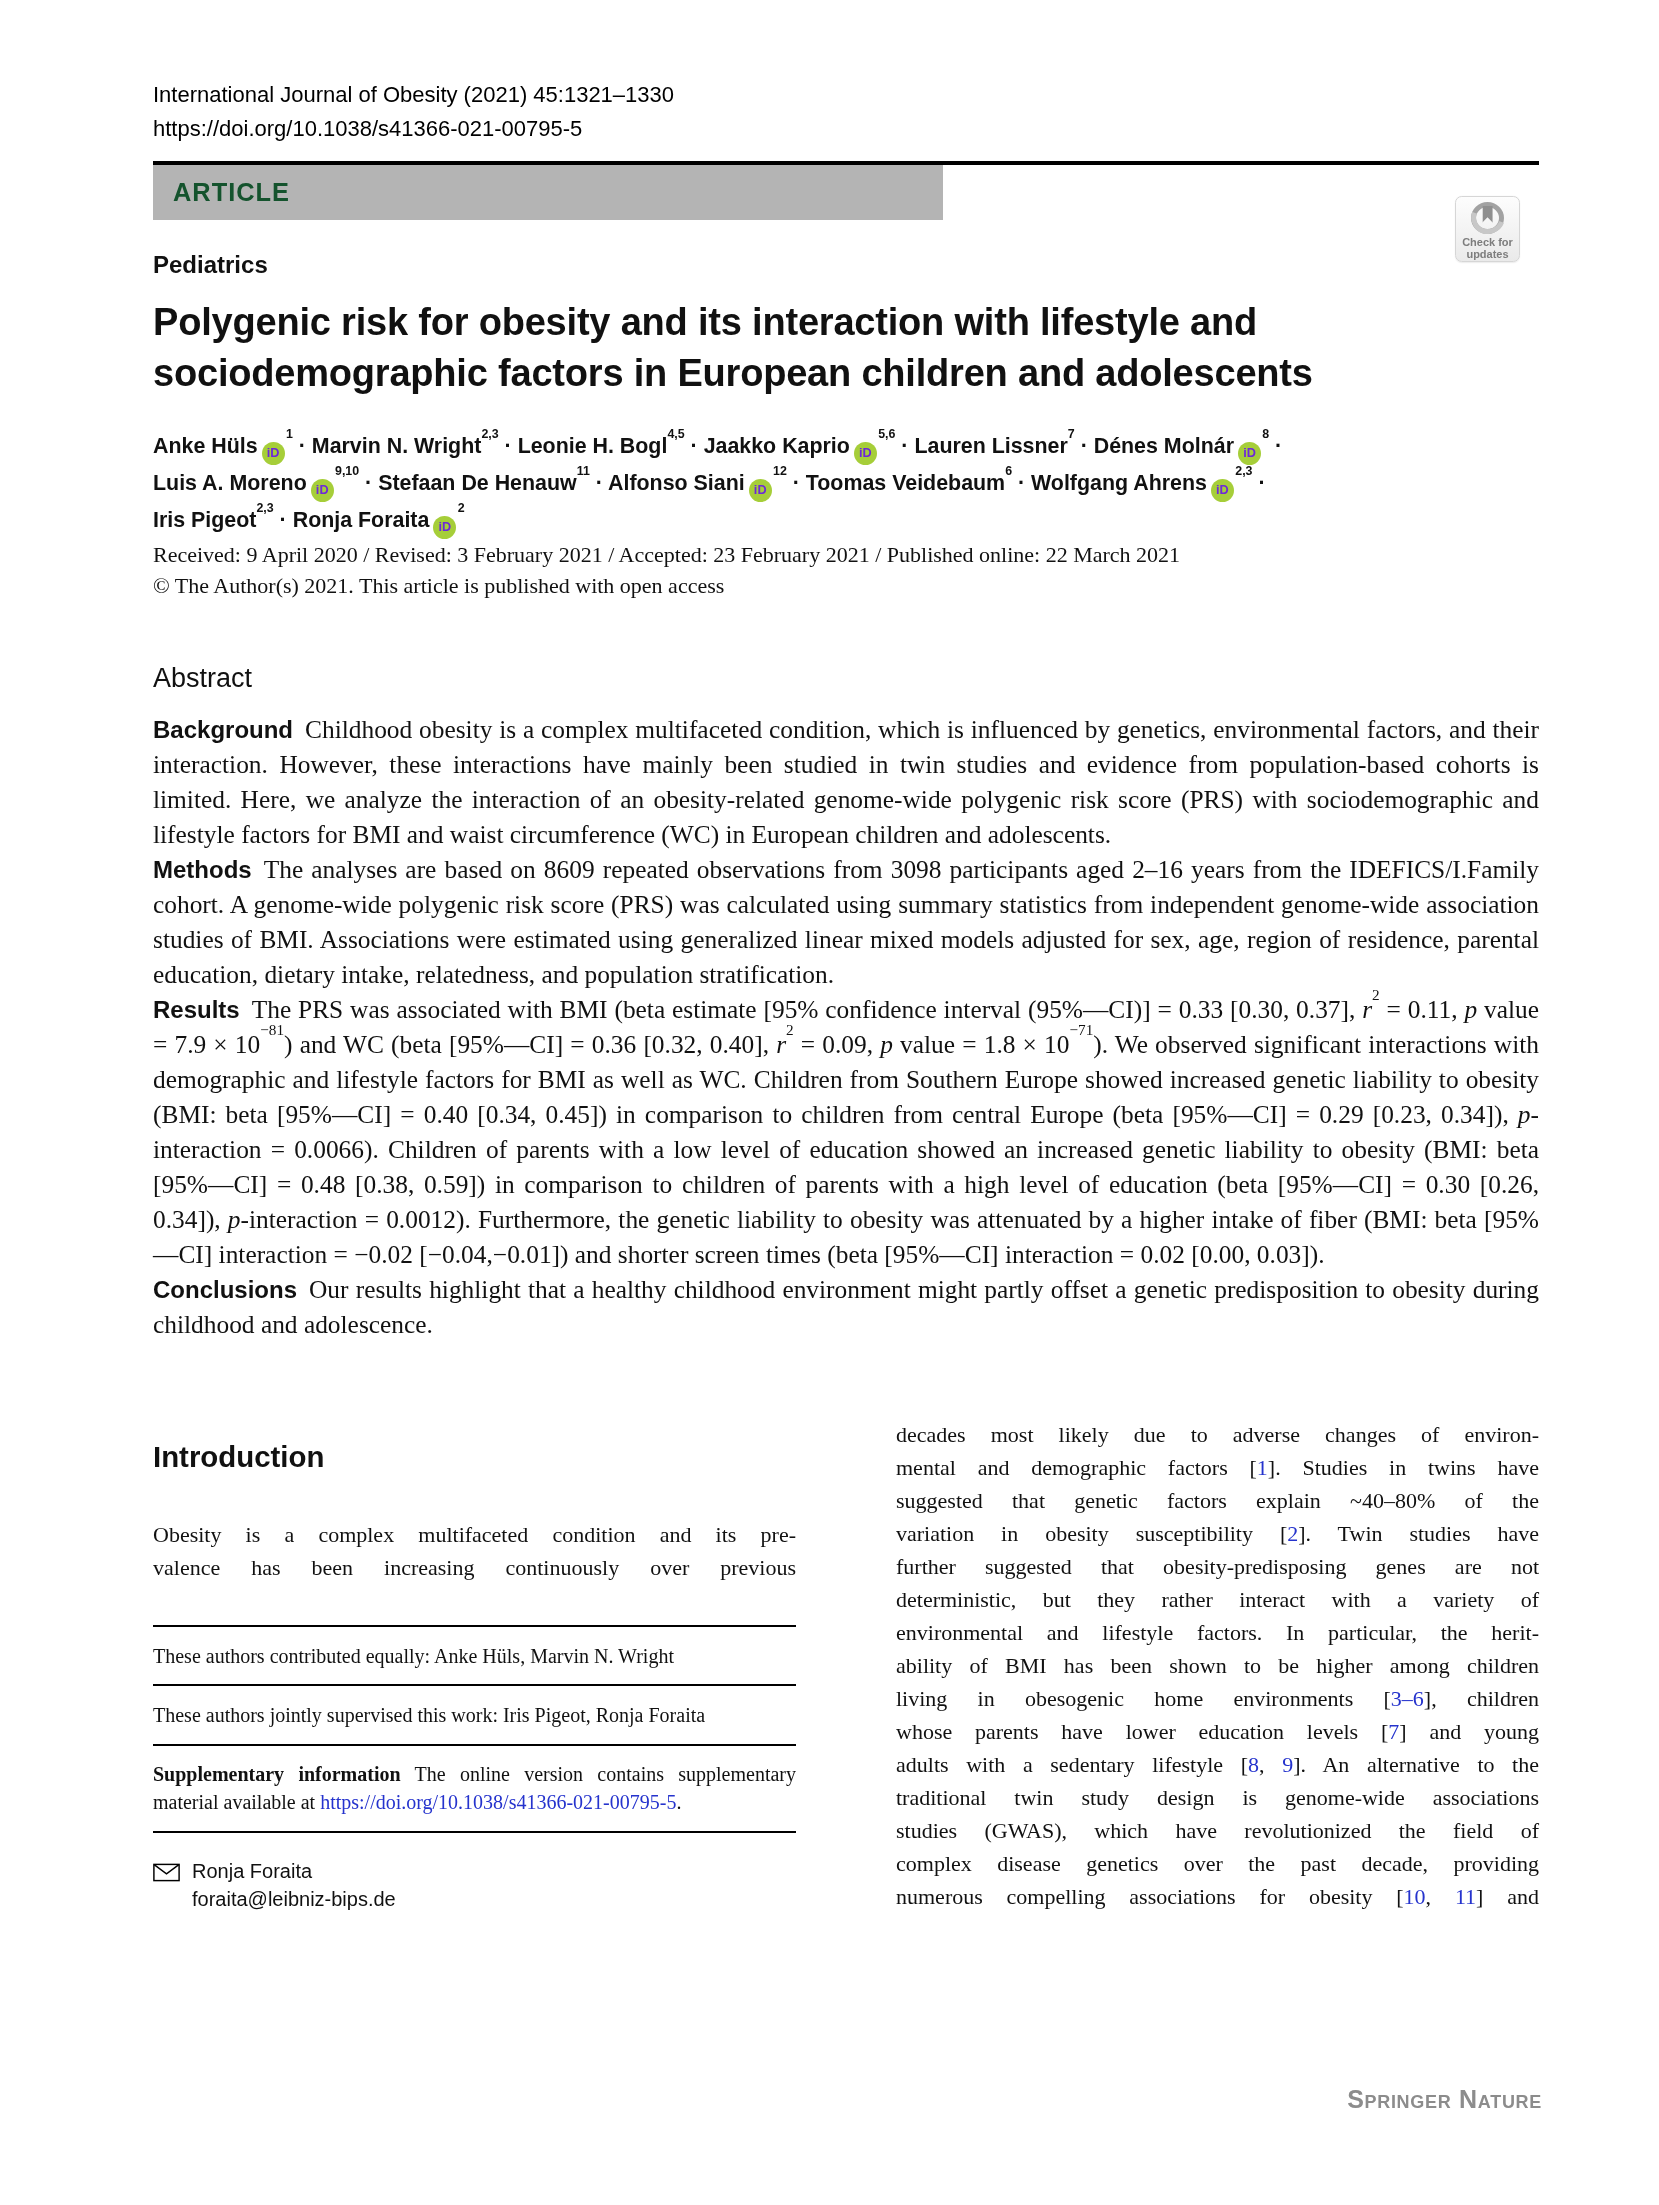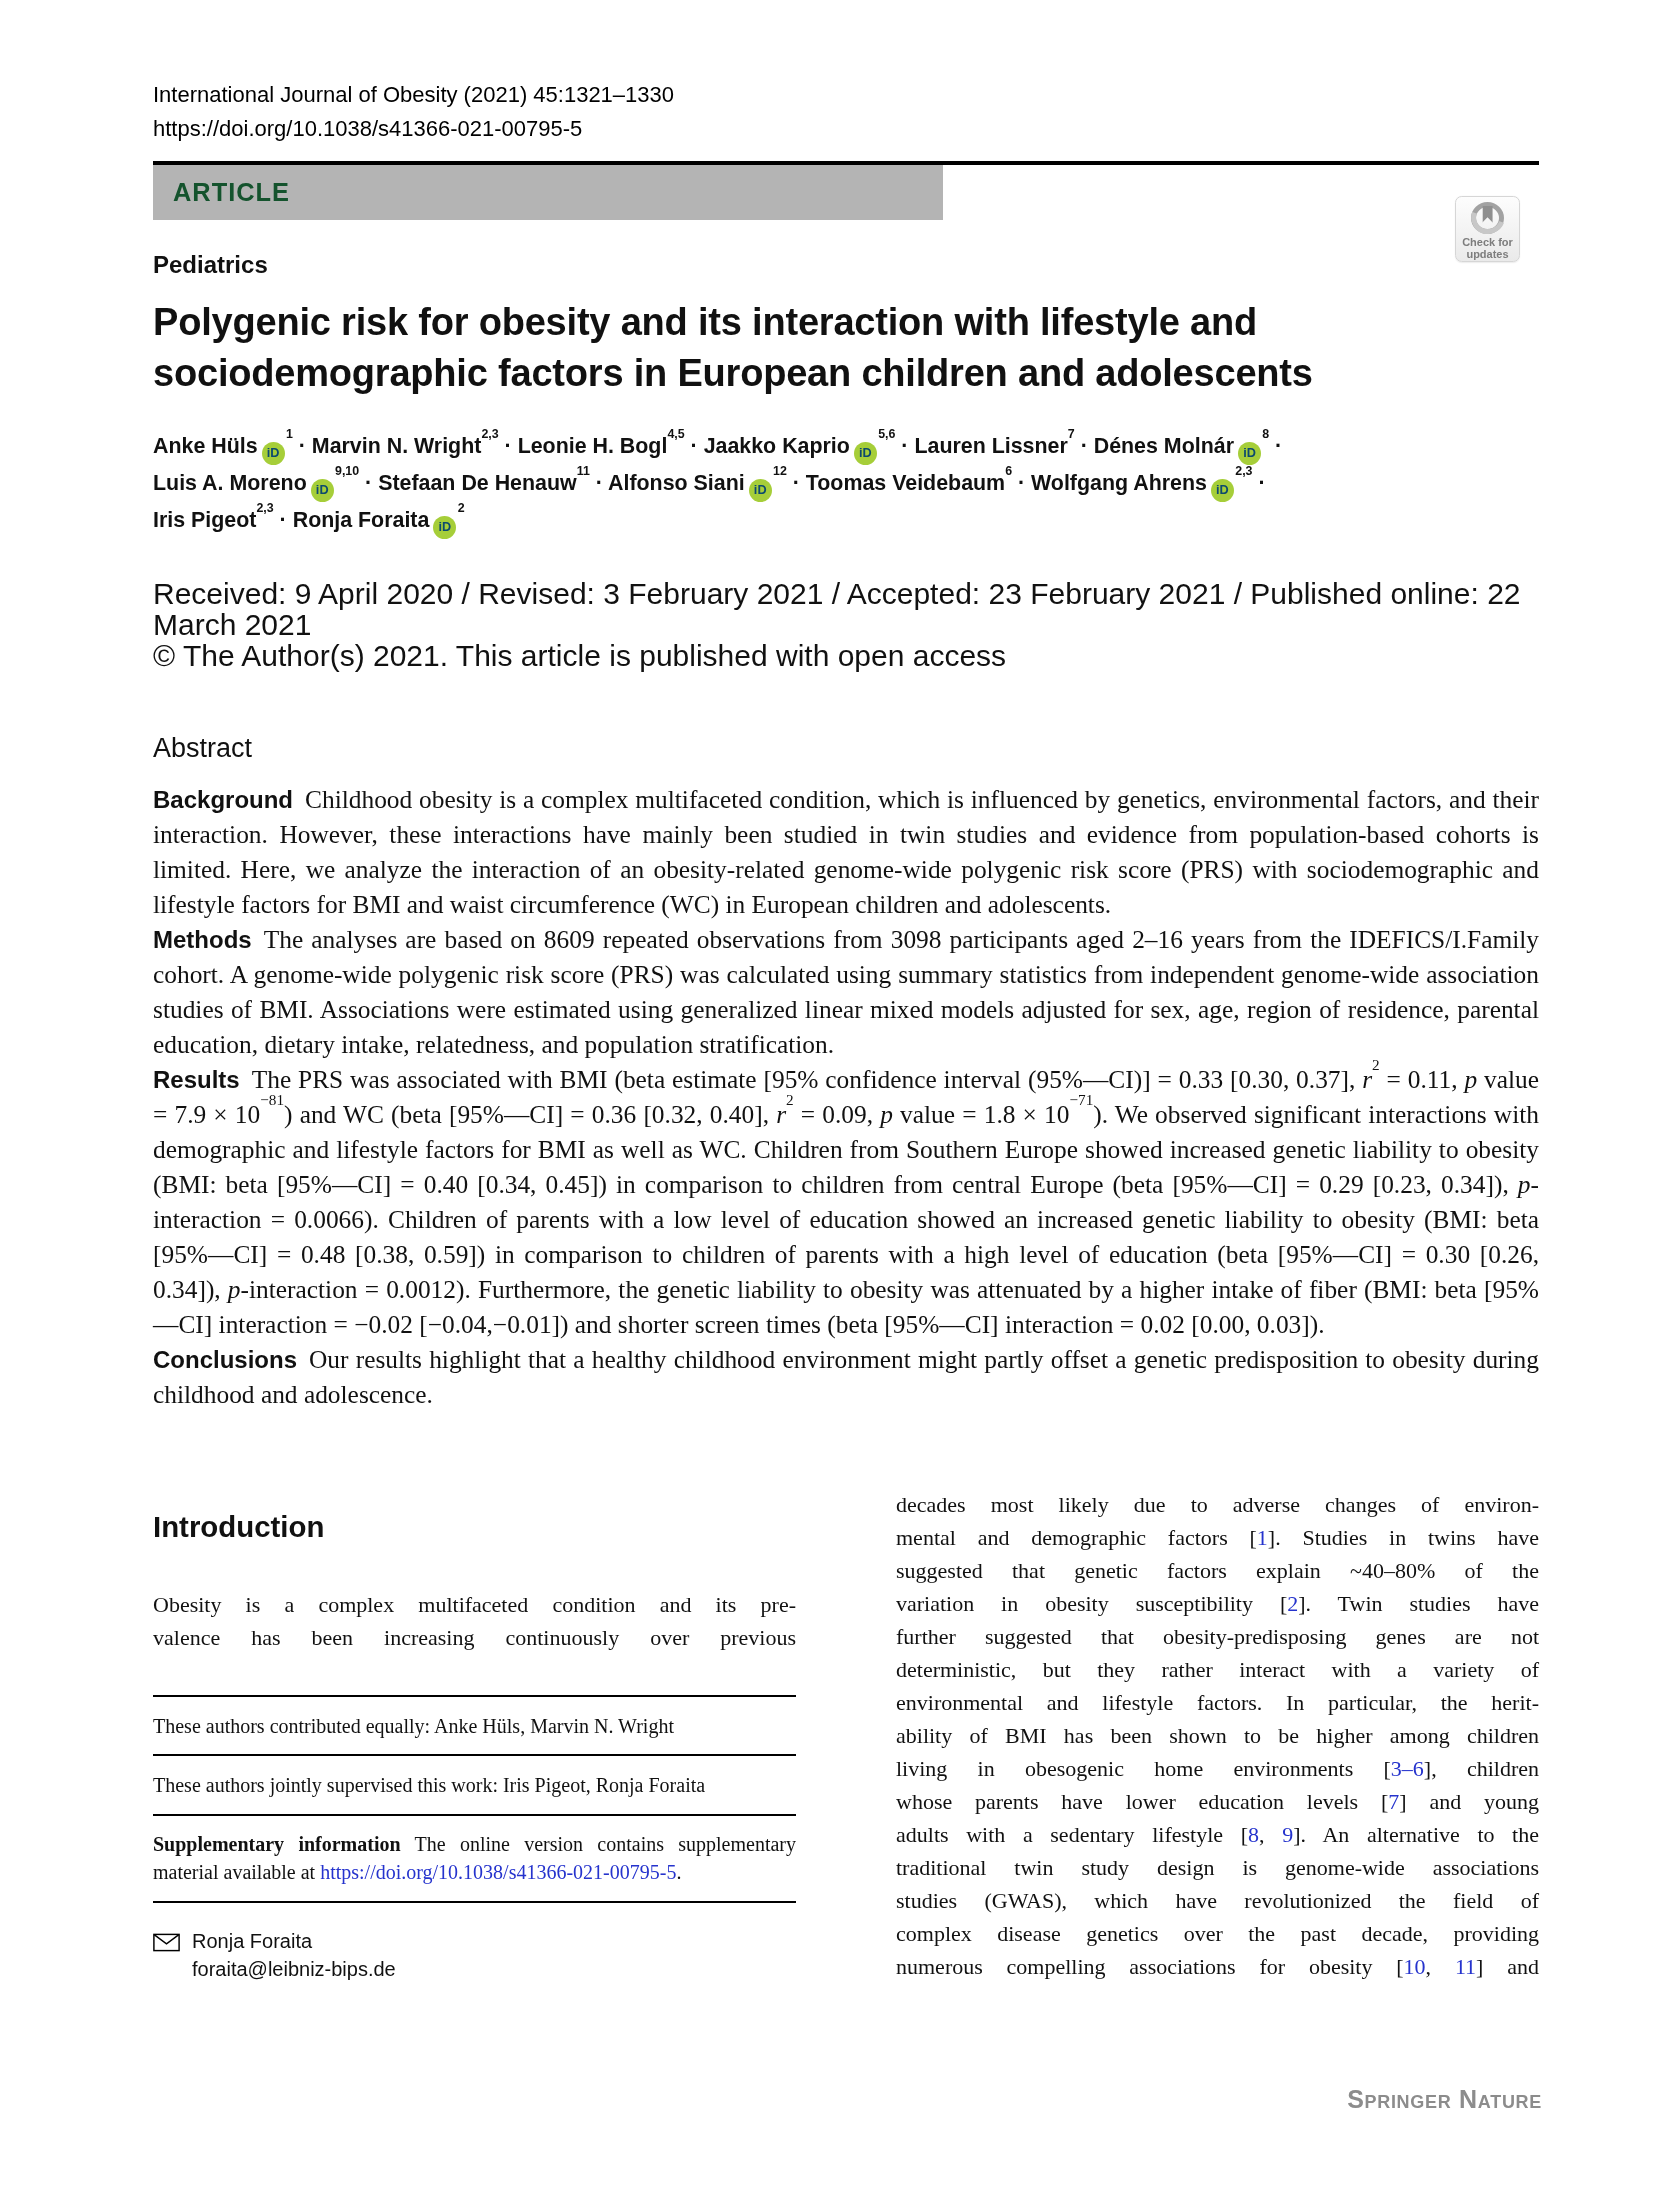--- a/index.html
+++ b/index.html
@@ -8,23 +8,23 @@
   .content{padding:78px 137px 0 137px;}
   .journal-line,.doi-line{font-size:22px;line-height:34px;color:#000;}
   .banner-row{margin-top:15.4px;border-top:4.7px solid #000;}
   .banner-label{width:790px;height:55px;line-height:55px;background:#b4b4b4;color:#14532d;
         font-size:25.4px;font-weight:700;letter-spacing:1px;padding-left:20px;box-sizing:border-box;}
   .subject{margin-top:31px;font-size:24px;font-weight:700;}
   .title{margin:17.4px 0 0 0;font-size:38px;line-height:51px;font-weight:700;letter-spacing:-0.2px;}
   .authors{margin-top:29.4px;font-size:21.4px;line-height:37px;font-weight:700;}
   .authors sup{font-size:58%;position:relative;top:-0.55em;line-height:0;}
   .orcid-icon{display:inline-block;width:23px;height:23px;border-radius:50%;background:#a6ce39;
-        color:#0c4a6e;font-size:12.7px;font-weight:700;text-align:center;line-height:23px;
+        color:#6d28d9;font-size:12.7px;font-weight:700;text-align:center;line-height:23px;
         vertical-align:-4px;margin:0 1.3px 0 4px;letter-spacing:0;}
-  .meta{margin-top:39px;font-size:30px;line-height:31px;}
+  .meta{font-size:22px;line-height:31px;font-family:Liberation Serif, serif;}
   .abstract{margin-top:62px;}
   .abstract h2{font-size:27px;font-weight:400;margin:0 0 17.4px 0;font-family:"Liberation Sans",sans-serif;}
   .abs-para{font-family:"Liberation Serif",serif;font-size:25.4px;line-height:35px;
         text-align:justify;margin:0;}
   .abs-label{font-family:"Liberation Sans",sans-serif;font-weight:700;font-size:24px;margin-right:12px;}
   .abs-para i{font-style:italic;}
   .abs-para sup{font-size:60%;position:relative;top:-0.5em;line-height:0;}
   .columns{display:flex;gap:100px;margin-top:71px;align-items:flex-end;}
   .col{width:643px;box-sizing:border-box;}
   .col-left h2{font-size:29.4px;font-weight:700;margin:0 0 44px 0;}

